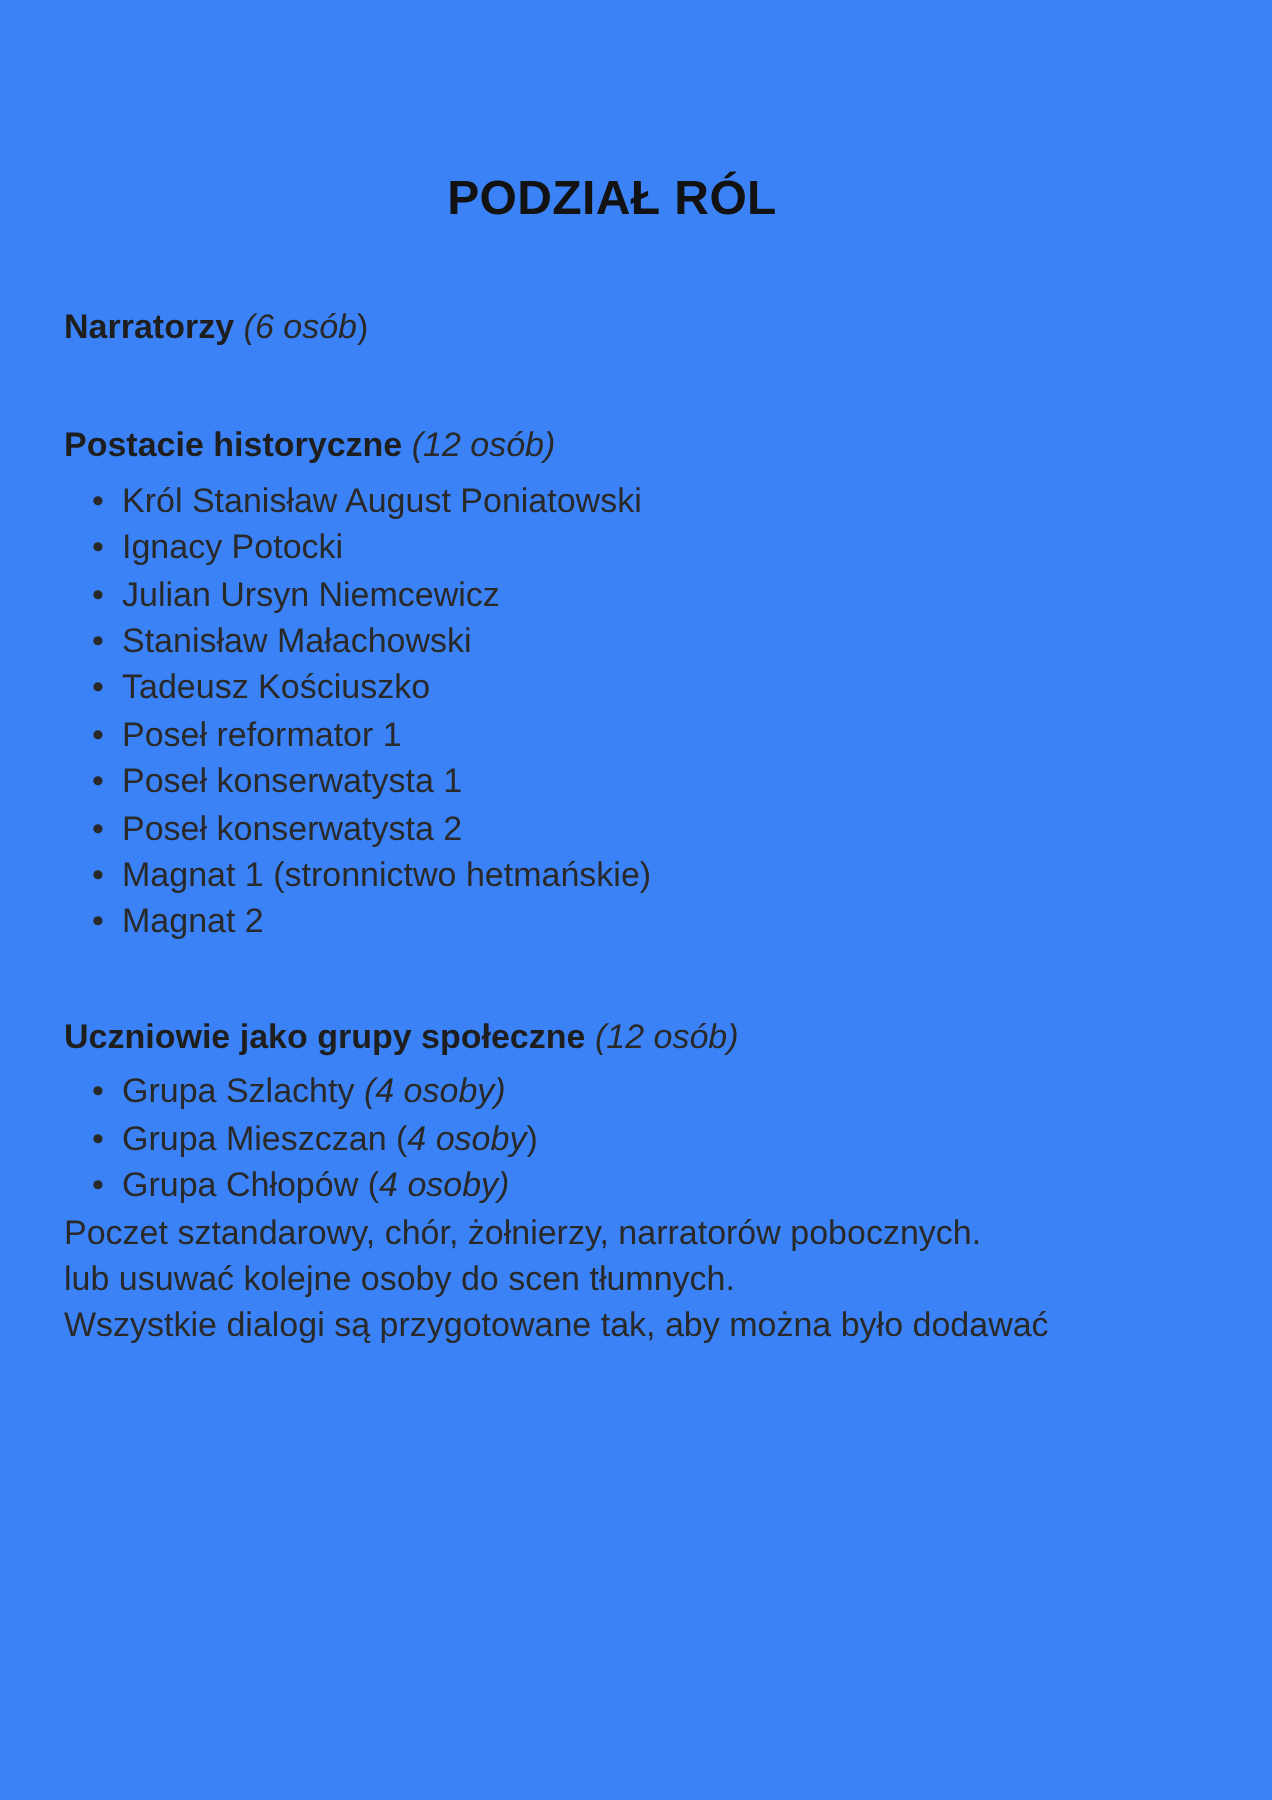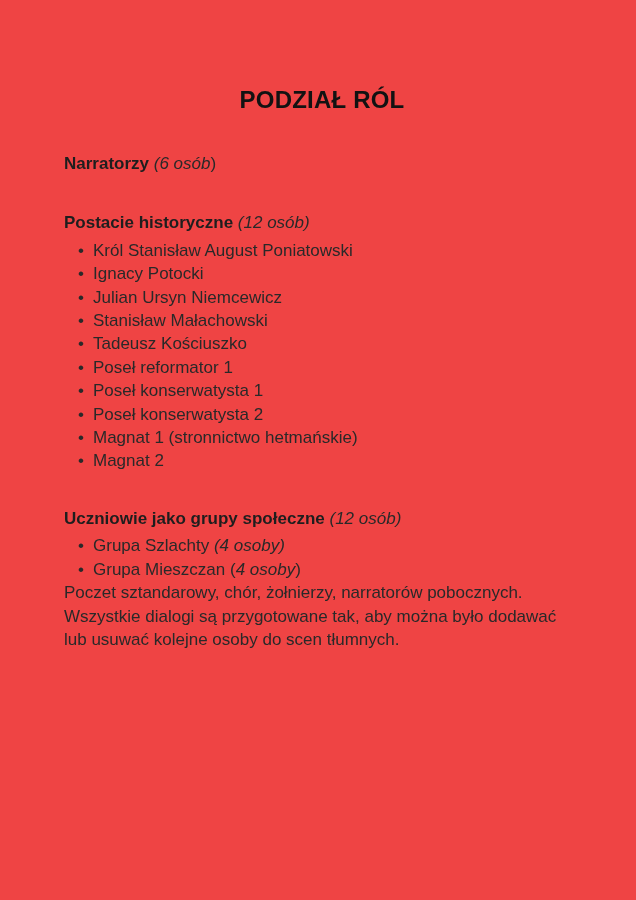--- a/index.html
+++ b/index.html
@@ -6,23 +6,23 @@
   html, body {
     margin: 0;
     padding: 0;
     background: #ffffff;
   }
   .page {
     position: relative;
     width: 636px;
     height: 900px;
     margin: 0;
-    background: #ef4444;
+    background: #3b82f6;
     box-sizing: border-box;
-    padding: 87px 56px 0 64px;
+    padding: 87px 56px 0 32px;
     font-family: "Liberation Sans", "DejaVu Sans", sans-serif;
     font-size: 17px;
     line-height: 23.4px;
     color: #292929;
     overflow: hidden;
   }
   .doc-title {
     margin: 0 0 40px 0;
     font-size: 24px;
     line-height: 25px;
@@ -90,21 +90,22 @@
     <li>Magnat 1 (stronnictwo hetmańskie)</li>
     <li>Magnat 2</li>
   </ul>
 
   <div class="sec-heading gap-b">
     <b>Uczniowie jako grupy społeczne</b><span> </span><em>(12 osób)</em><span></span>
   </div>
   <ul class="role-list">
     <li><span>Grupa Szlachty </span><em>(4 osoby)</em><span></span></li>
     <li><span>Grupa Mieszczan (</span><em>4 osoby</em><span>)</span></li>
+    <li><span>Grupa Chłopów (</span><em>4 osoby)</em><span></span></li>
   </ul>
 
   <div>
     <div class="para-line">Poczet sztandarowy, chór, żołnierzy, narratorów pobocznych.</div>
+    <div class="para-line">lub usuwać kolejne osoby do scen tłumnych.</div>
     <div class="para-line">Wszystkie dialogi są przygotowane tak, aby można było dodawać</div>
-    <div class="para-line">lub usuwać kolejne osoby do scen tłumnych.</div>
   </div>
 
 </div>
 
 </body></html>

